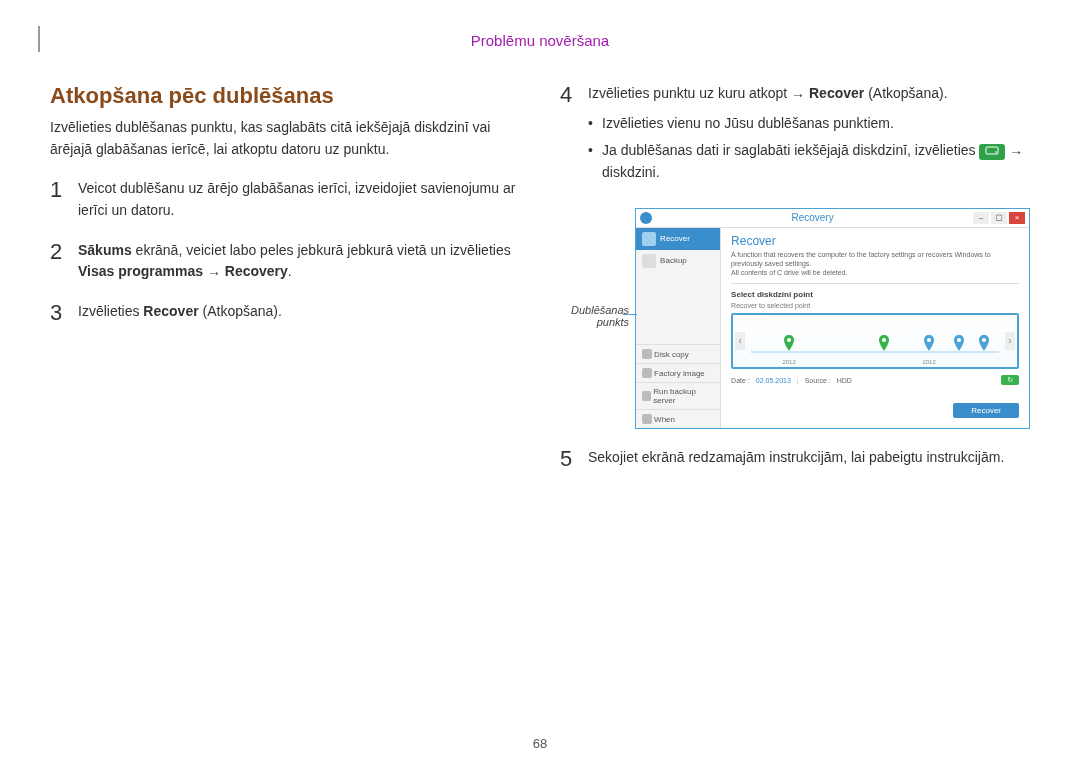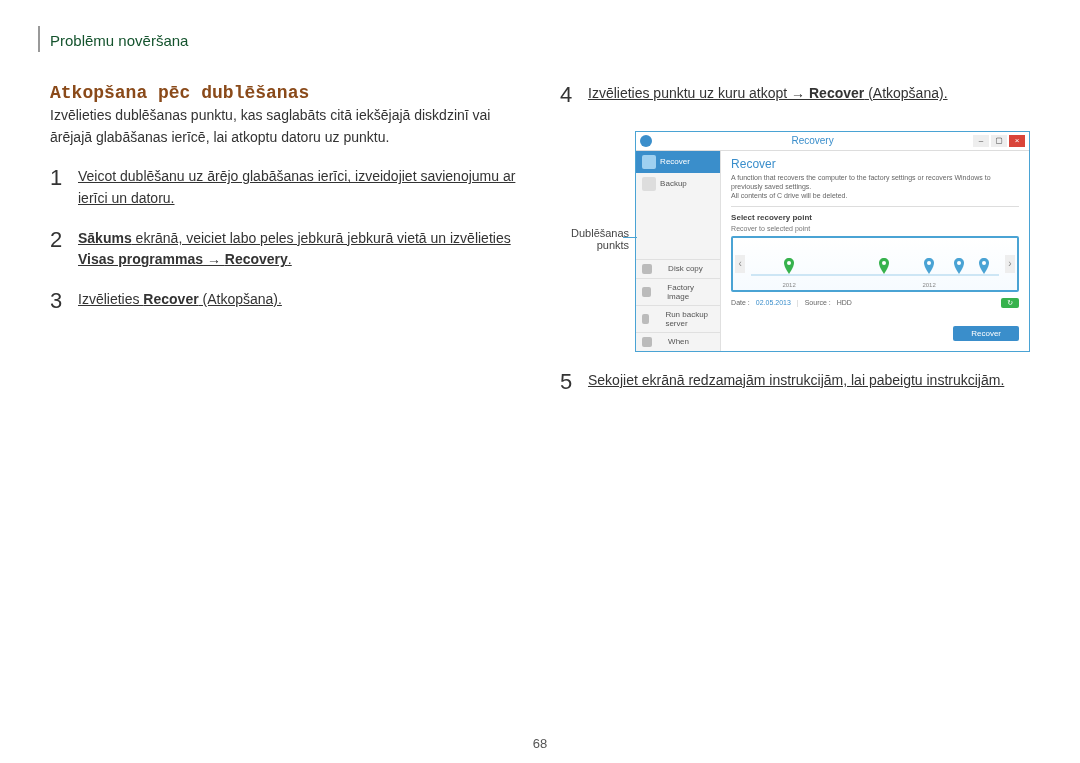--- a/index.html
+++ b/index.html
@@ -11,48 +11,48 @@
     height: 763px;
     position: relative;
     color: #333;
   }
   .page {
     padding: 32px 50px 0 50px;
     box-sizing: border-box;
   }
   .breadcrumb {
     font-size: 15px;
-    color: #14532d;
+    color: #a21caf;
     padding-bottom: 6px;
     margin-bottom: 28px;
     position: relative;
+    text-align: center;
   }
   .breadcrumb::before {
     content: "";
     position: absolute;
     left: -12px;
     top: -6px;
     width: 2px;
     height: 26px;
     background: #999;
   }
   .columns {
     display: flex;
     gap: 40px;
   }
   .col {
     flex: 1;
     min-width: 0;
   }
   h2.section-title {
     color: #8a4a1a;
-    font-size: 18px;
+    font-size: 22px;
     font-weight: 600;
-    margin: 0 0 2px 0;
-    font-family: Liberation Mono, monospace;
+    margin: 0 0 8px 0;
   }
   .intro {
     font-size: 14px;
     line-height: 1.55;
     margin: 0 0 18px 0;
   }
   .step {
     display: flex;
     gap: 10px;
     margin-bottom: 18px;
@@ -61,21 +61,20 @@
   }
   .step-num {
     font-size: 22px;
     font-weight: 300;
     color: #333;
     line-height: 1.1;
     min-width: 18px;
   }
   .step-body {
     flex: 1;
-    text-decoration: underline;
   }
   .bullet-list {
     margin: 8px 0 0 0;
     padding: 0;
     list-style: none;
   }
   .bullet-list li {
     position: relative;
     padding-left: 14px;
     margin-bottom: 6px;
@@ -109,20 +108,21 @@
     gap: 6px;
     margin: 8px 0 18px 0;
   }
   .callout-label {
     font-size: 11px;
     color: #444;
     text-align: right;
     width: 70px;
     padding-top: 96px;
     position: relative;
+    font-style: italic;
   }
   .callout-line {
     position: absolute;
     right: -8px;
     top: 106px;
     width: 14px;
     height: 1px;
     background: #4aa3d4;
   }
   .shot {
@@ -190,21 +190,21 @@
   .side-bottom {
     margin-top: auto;
   }
   .side-bottom .side-btn {
     border-top: 1px solid #e0e0e0;
     padding: 4px 6px;
     font-size: 8px;
     color: #555;
     display: flex;
     align-items: center;
-    gap: 16px;
+    gap: 2px;
   }
   .side-btn-ico {
     width: 10px; height: 10px; background: #bbb; border-radius: 2px;
   }
   .shot-main {
     flex: 1;
     padding: 6px 10px 10px 10px;
   }
   .shot-h {
     color: #3a8ecb;
@@ -375,20 +375,31 @@
         </div>
       </div>
     </div>
 
     <div class="col">
       <div class="step">
         <div class="step-num">4</div>
         <div class="step-body">
           <span>Izvēlieties punktu uz kuru atkopt → </span><b>Recover</b><span> (Atkopšana).</span>
           <ul class="bullet-list">
+            <li>Izvēlieties vienu no Jūsu dublēšanas punktiem.</li>
+            <li>
+              <span>Ja dublēšanas dati ir saglabāti iekšējajā diskdzinī, izvēlieties </span>
+              <span class="inline-icon">
+                <svg width="14" height="10" viewBox="0 0 14 10">
+                    <rect x="1" y="2" width="12" height="7" rx="1" fill="none" stroke="#fff" stroke-width="1"></rect>
+                    <circle cx="11" cy="7" r="0.8" fill="#fff"></circle>
+                  </svg>
+              </span>
+              <span> → diskdzini.</span>
+            </li>
           </ul>
         </div>
       </div>
 
       <div class="screenshot-wrap">
         <div class="callout-label">
           <span>Dublēšanas punkts</span>
           <div class="callout-line"></div>
         </div>
         <div class="shot">
@@ -430,21 +441,21 @@
                   </div>
               </div>
             </div>
             <div class="shot-main">
               <div class="shot-h">Recover</div>
               <div class="shot-desc">
                 <span>A function that recovers the computer to the factory settings or recovers Windows to previously saved settings.</span><br>
                 <span>All contents of C drive will be deleted.</span>
               </div>
 
-              <div class="sect-label">Select recovery point</div>
+              <div class="sect-label">Select diskdzini point</div>
               <div class="sect-sub">Recover to selected point</div>
               <div class="timeline-box">
                 <div class="tl-nav left">‹</div>
                 <div class="tl-nav right">›</div>
                 <div class="tl-line"></div>
                 <div class="tl-pin" style="left:50px">
                     <svg width="12" height="18">
                       <path d="M6 0C3 0 1 2 1 5c0 4 5 11 5 11s5-7 5-11C11 2 9 0 6 0z" fill="#37b24d"></path>
                       <circle cx="6" cy="5" r="2" fill="#fff"></circle>
                     </svg>

